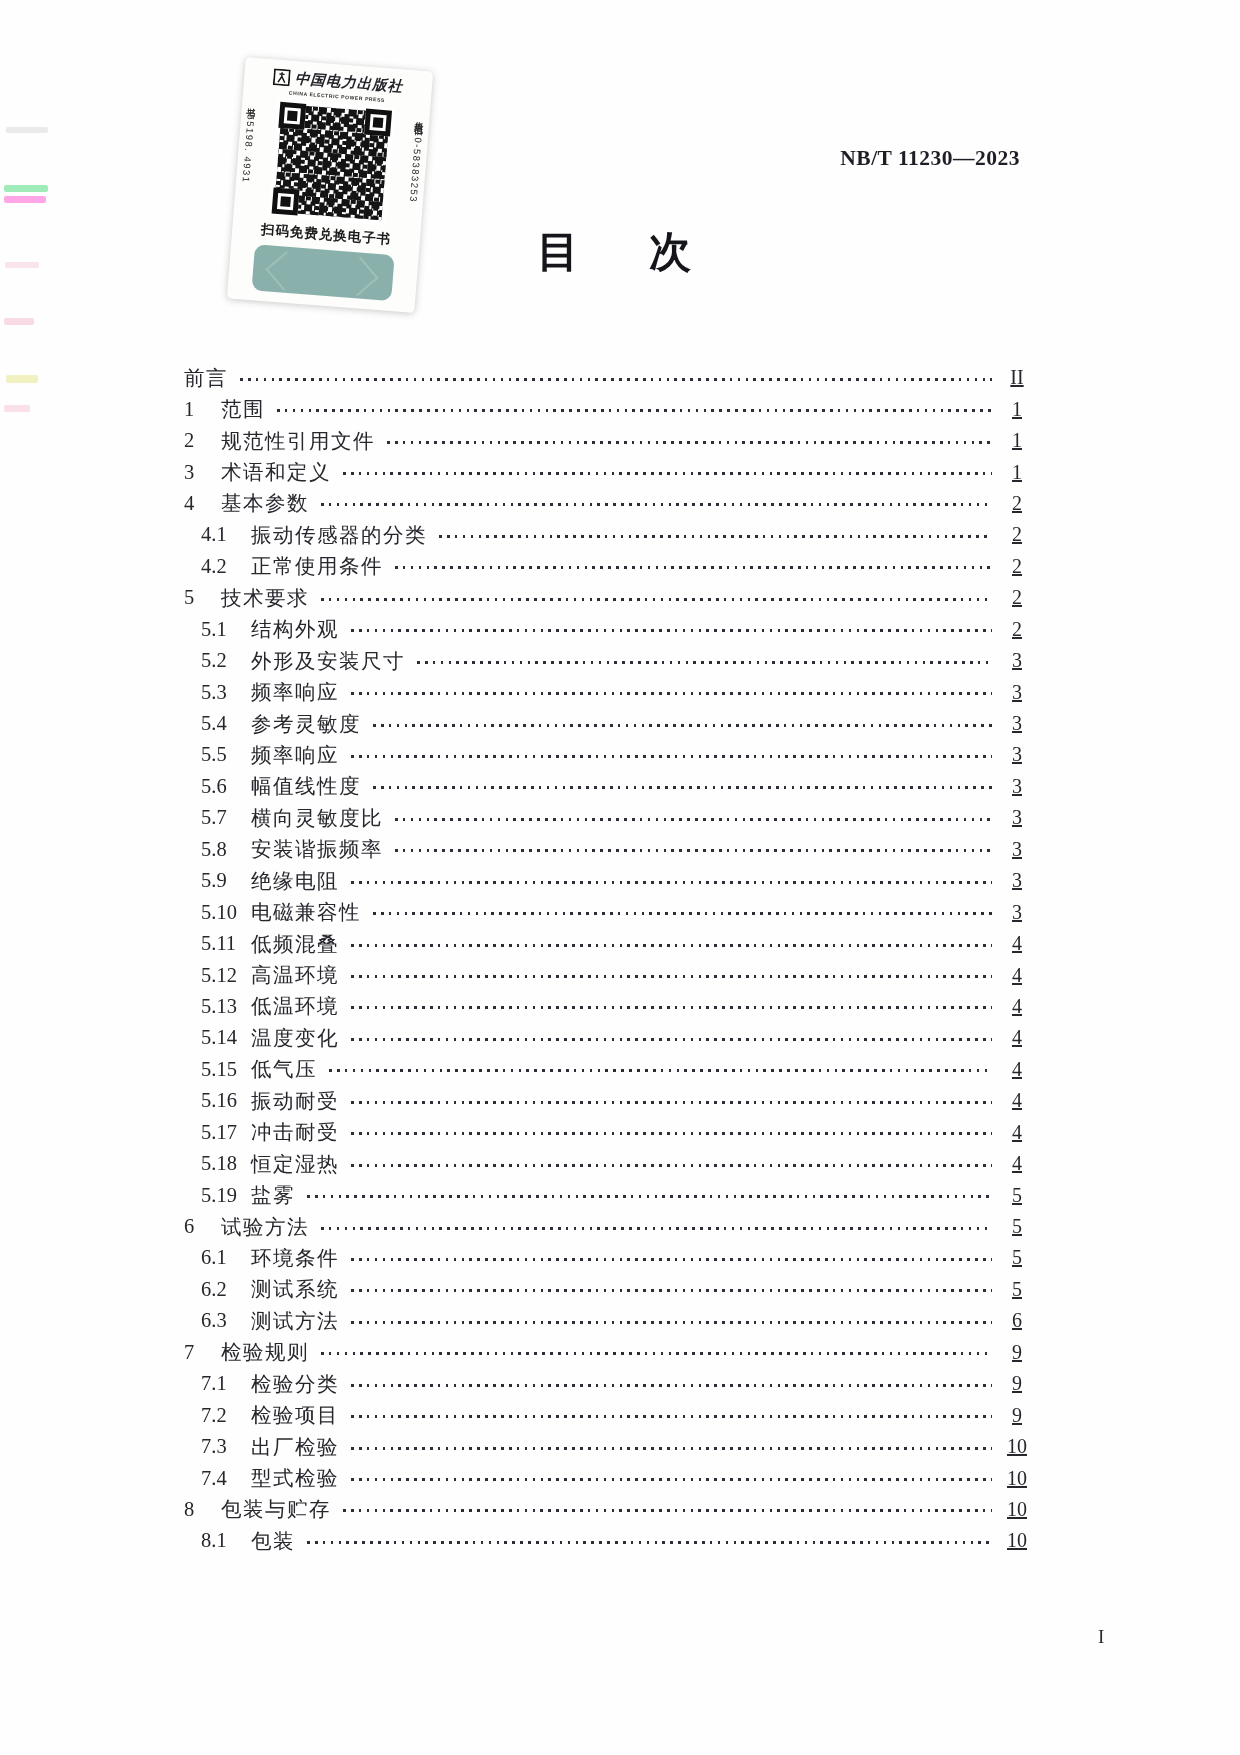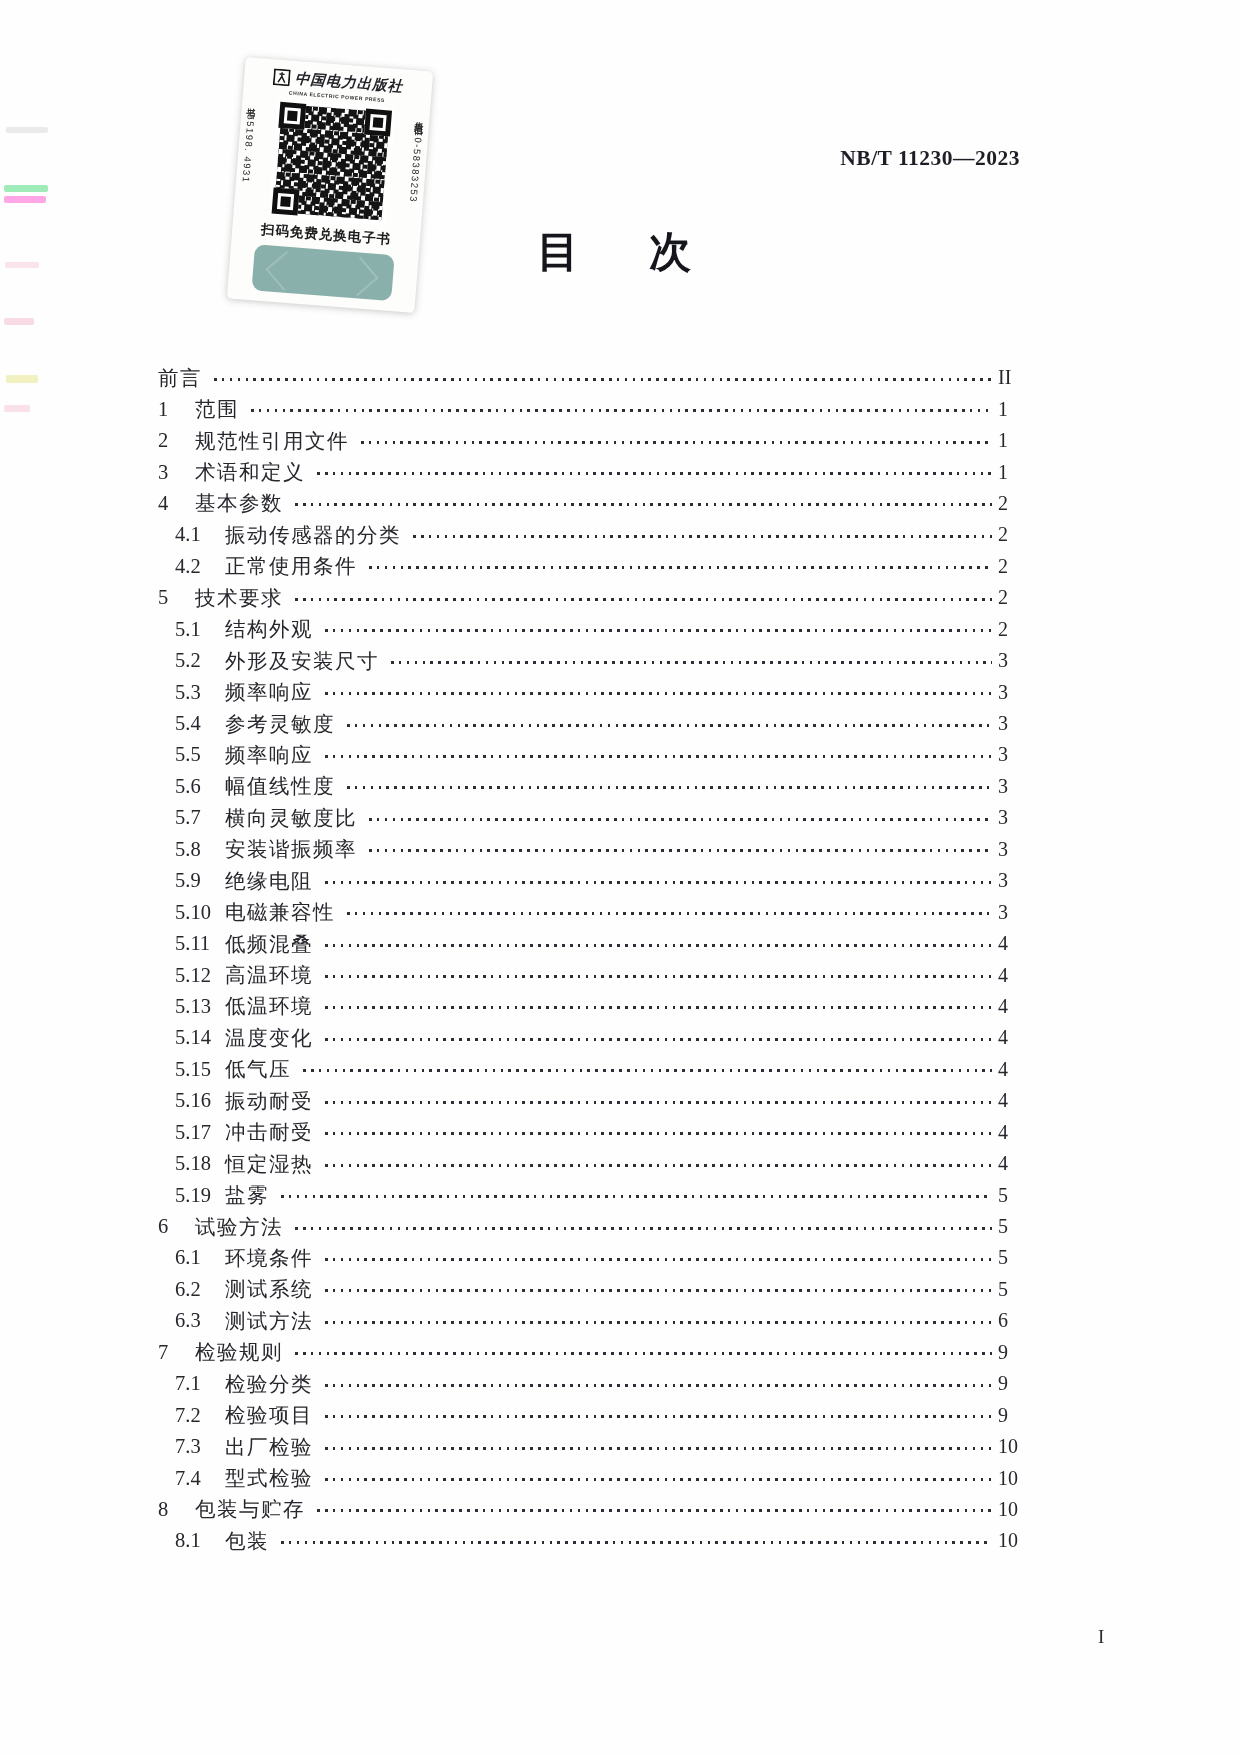--- a/index.html
+++ b/index.html
@@ -49,29 +49,29 @@
 
   
   .header-code{position:absolute;top:146px;right:220px;font-size:21.5px;font-weight:bold;
                letter-spacing:.5px;color:#1e1e26;text-align:center;}
   .page-title{position:absolute;top:224px;left:0;width:1170px;text-align:center;
               font-size:42px;font-weight:600;letter-spacing:14px;color:#15151c;margin-left:36px;}
   .footer-page{position:absolute;top:1626px;left:1098px;font-size:19px;color:#2a2a32;}
 
   
   .toc{position:absolute;left:158px;top:362px;width:878px;}
-  .toc-row{display:flex;align-items:center;height:31.45px;font-size:20.5px;color:#26262d;}
+  .toc-row{display:flex;align-items:center;height:31.45px;font-size:20.5px;color:#26262d;margin-left:26px;}
   .toc-row.lvl1{padding-left:17px;}
   .num{flex:0 0 auto;min-width:37px;}
   .toc-row.lvl1 .num{min-width:50px;}
   .num:empty{display:none;}
   .ttl{flex:0 0 auto;letter-spacing:1.5px;white-space:nowrap;}
   .dots{flex:1 1 auto;height:3px;margin:3px 6px 0 12px;
         background:repeating-linear-gradient(to right,#2d2d35 0 2.6px,transparent 2.6px 7.9px);}
-  .pg{flex:0 0 auto;min-width:38px;text-align:left;font-size:20px;}
+  .pg{flex:0 0 auto;min-width:38px;text-align:center;font-size:20px;text-decoration:underline;}
 </style>
 </head>
 <body>
 
 <div class="page">
 
   <div class="artifact a1"></div>
   <div class="artifact a2"></div>
   <div class="artifact a3"></div>
   <div class="artifact a4"></div>

